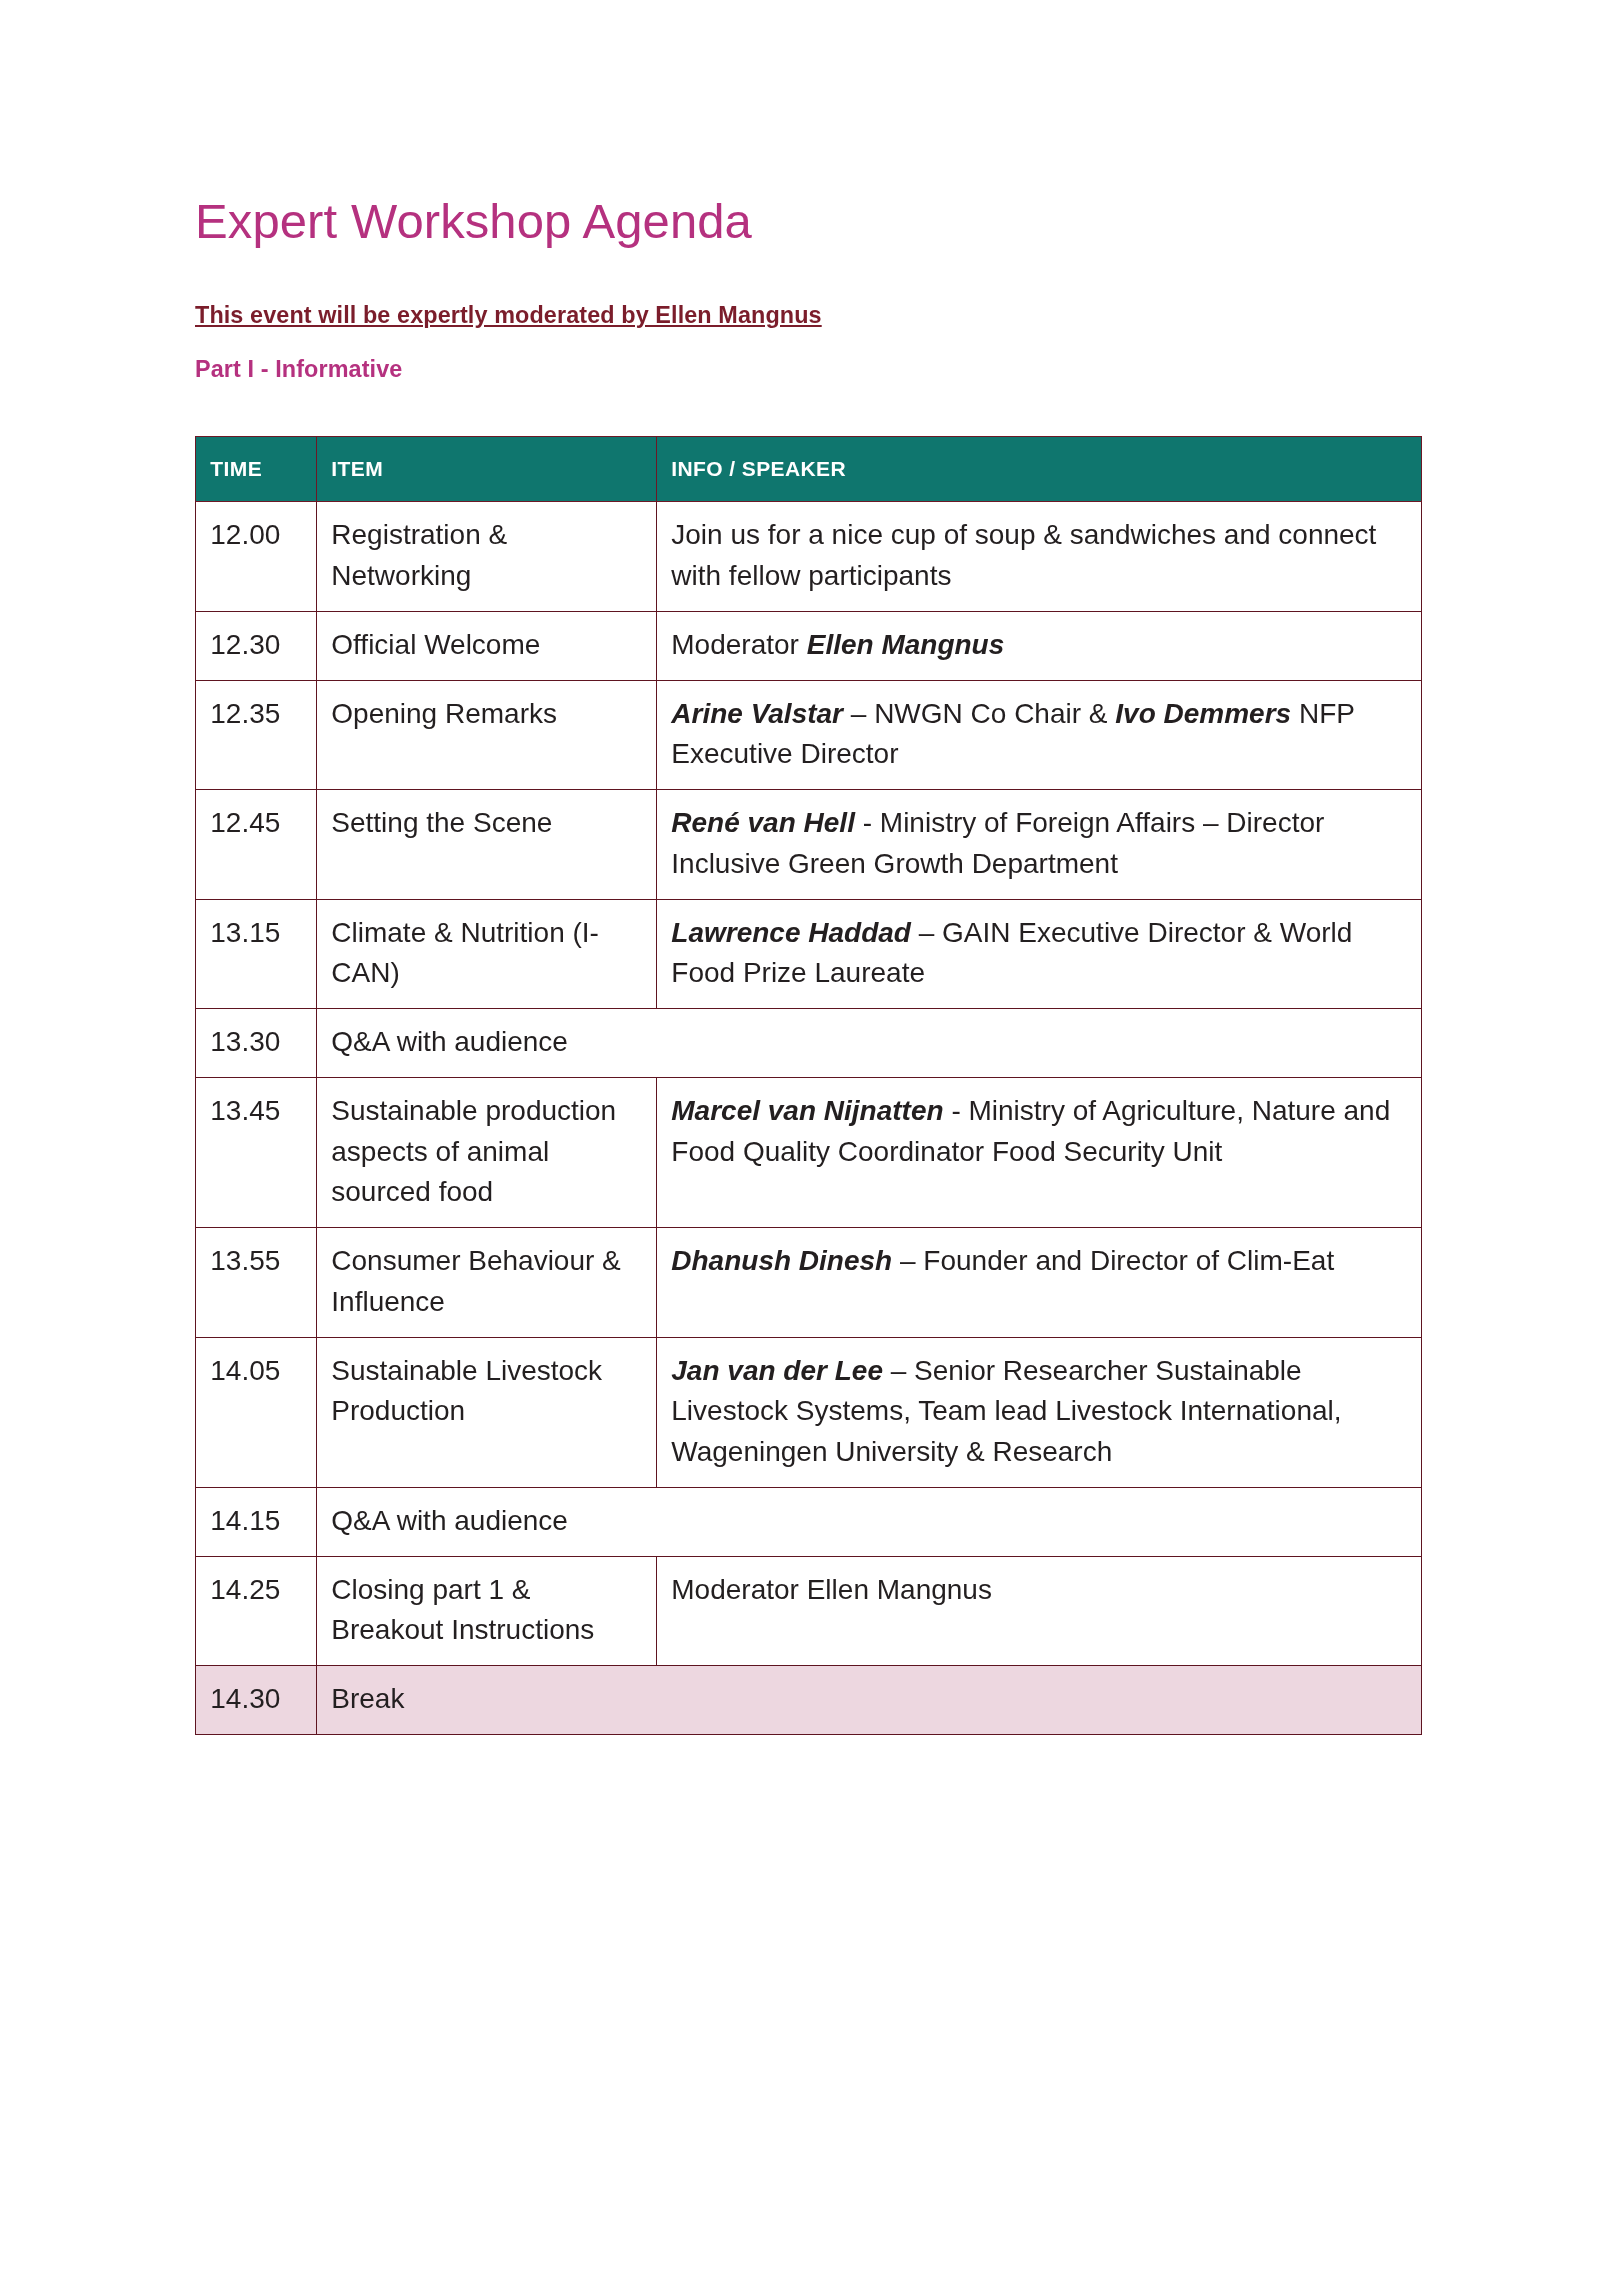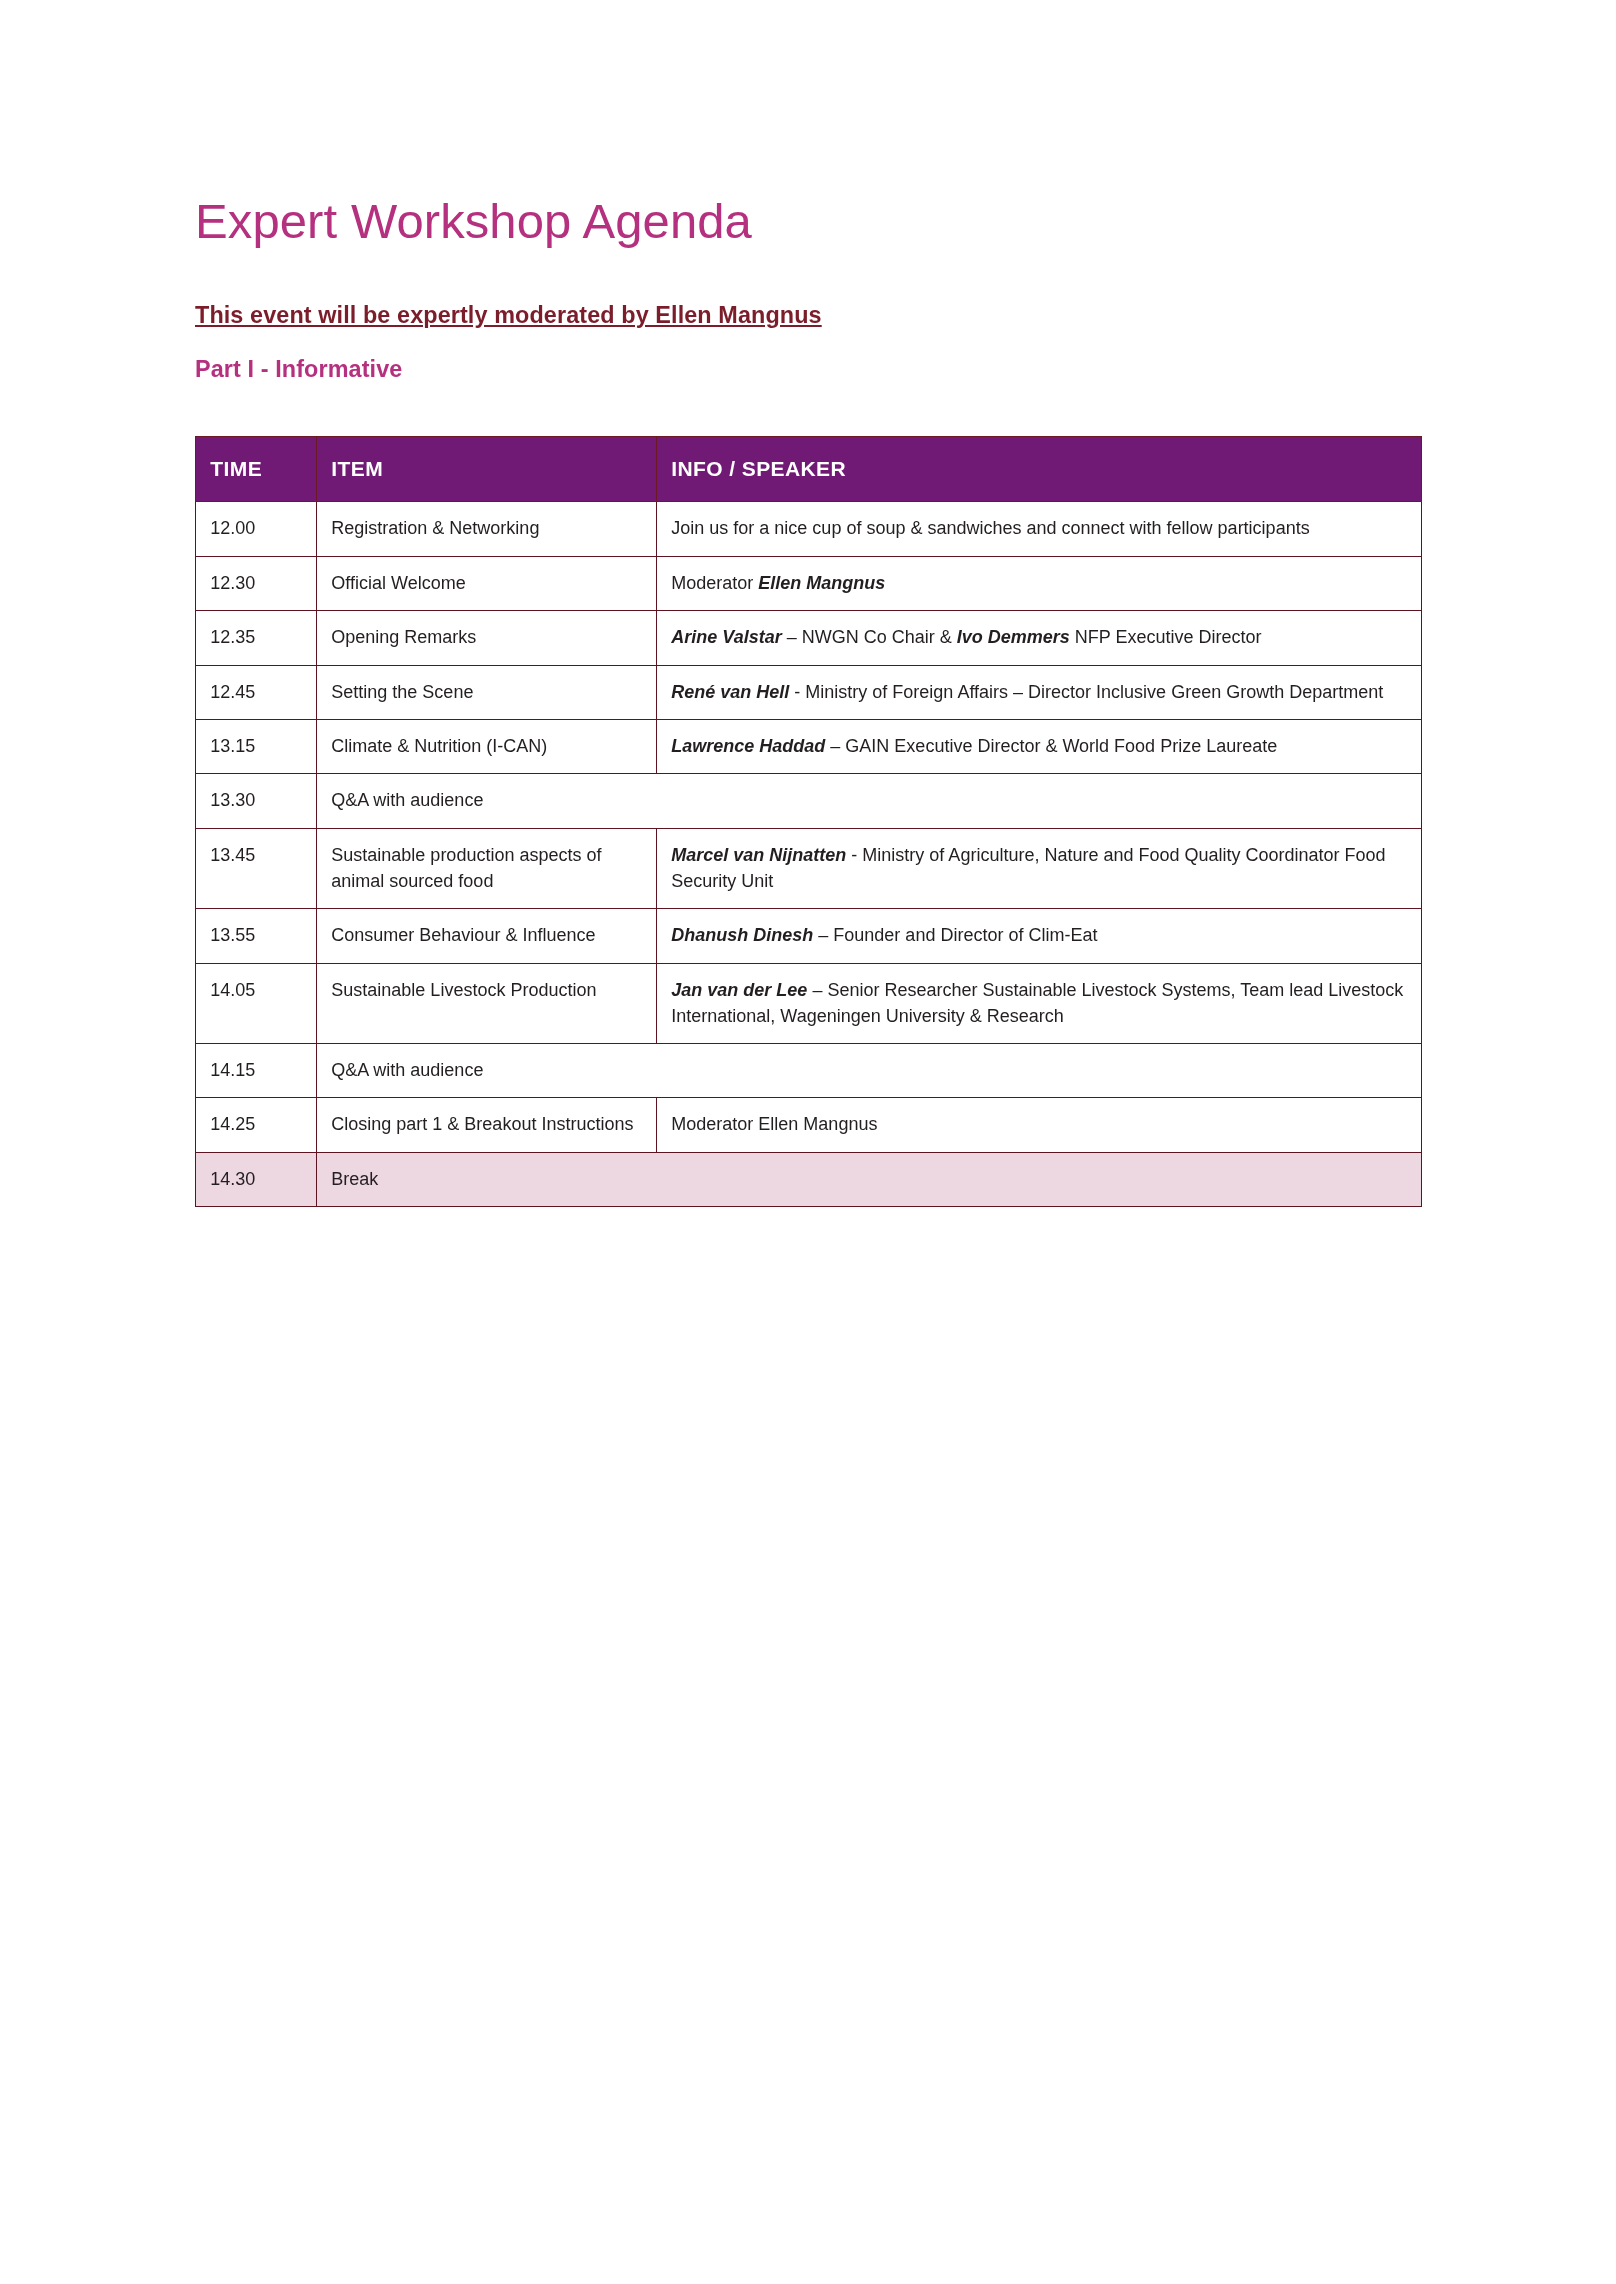--- a/index.html
+++ b/index.html
@@ -51,25 +51,25 @@
     margin-top: 53px;
     border-collapse: collapse;
     width: 1226px;
     table-layout: fixed;
   }
   table.agenda th,
   table.agenda td {
     border: 1.3px solid #5e1420;
     vertical-align: top;
     padding: 13px 14.3px 14.3px 14.3px;
-    font-size: 18px;
+    font-size: 28px;
     line-height: 1.45;
   }
   table.agenda thead th {
-    background: #701a75;
+    background: #0f766e;
     color: #ffffff;
     font-weight: bold;
     font-size: 21px;
     letter-spacing: 0.4px;
     padding: 17px 14.3px 17px 14.3px;
     text-align: left;
     border-color: #6d1825;
   }
   col.c-time { width: 121px; }
   col.c-item { width: 340px; }

